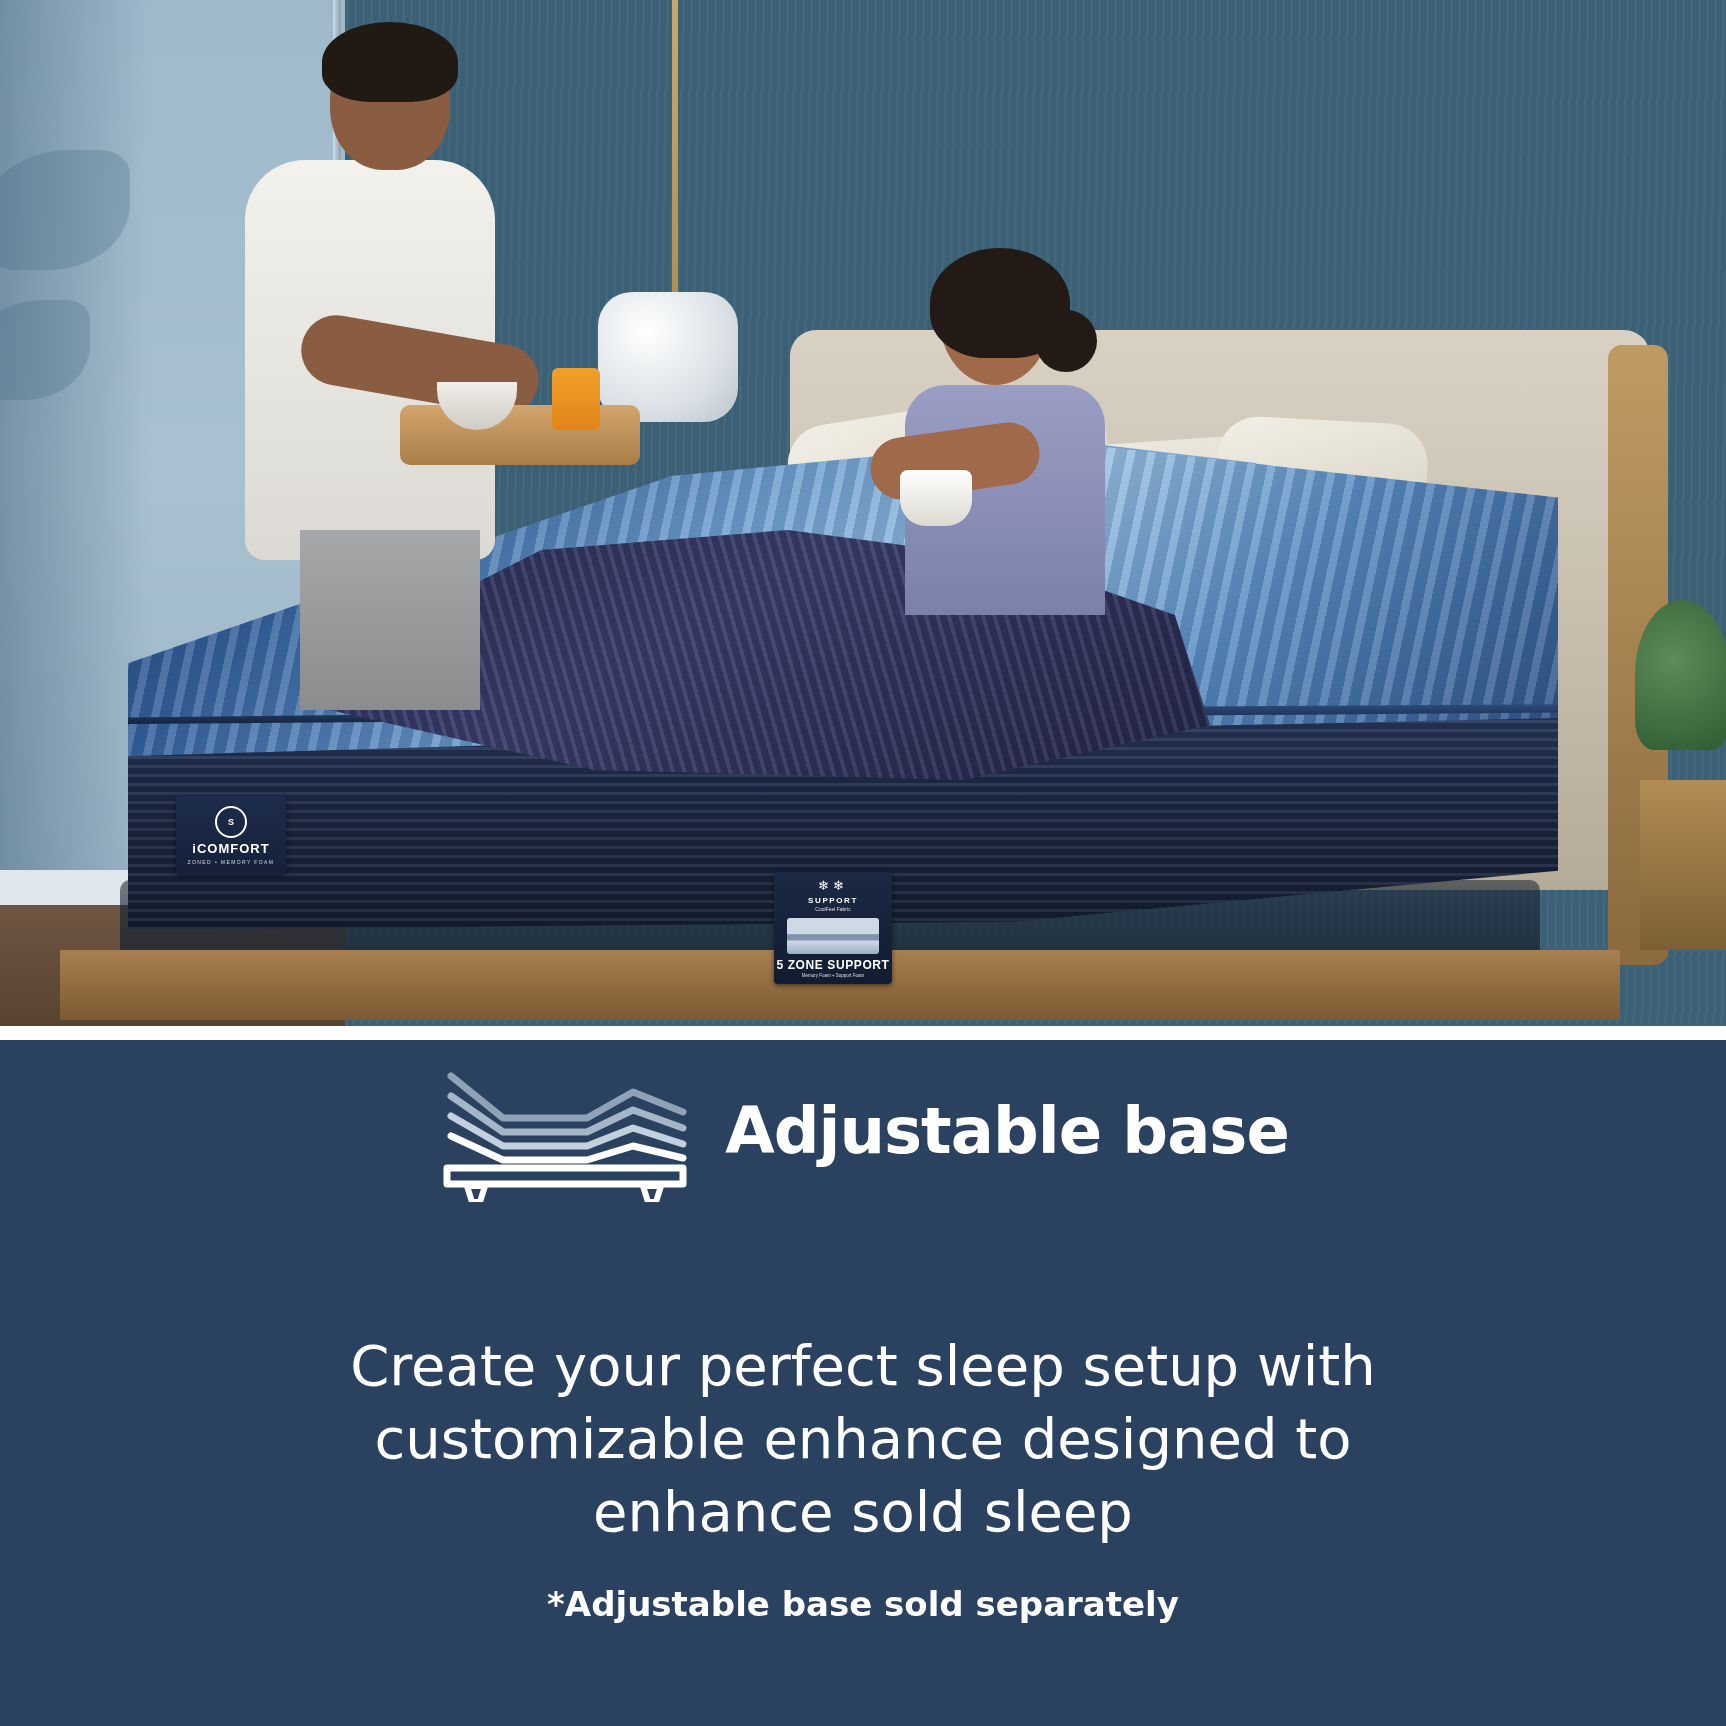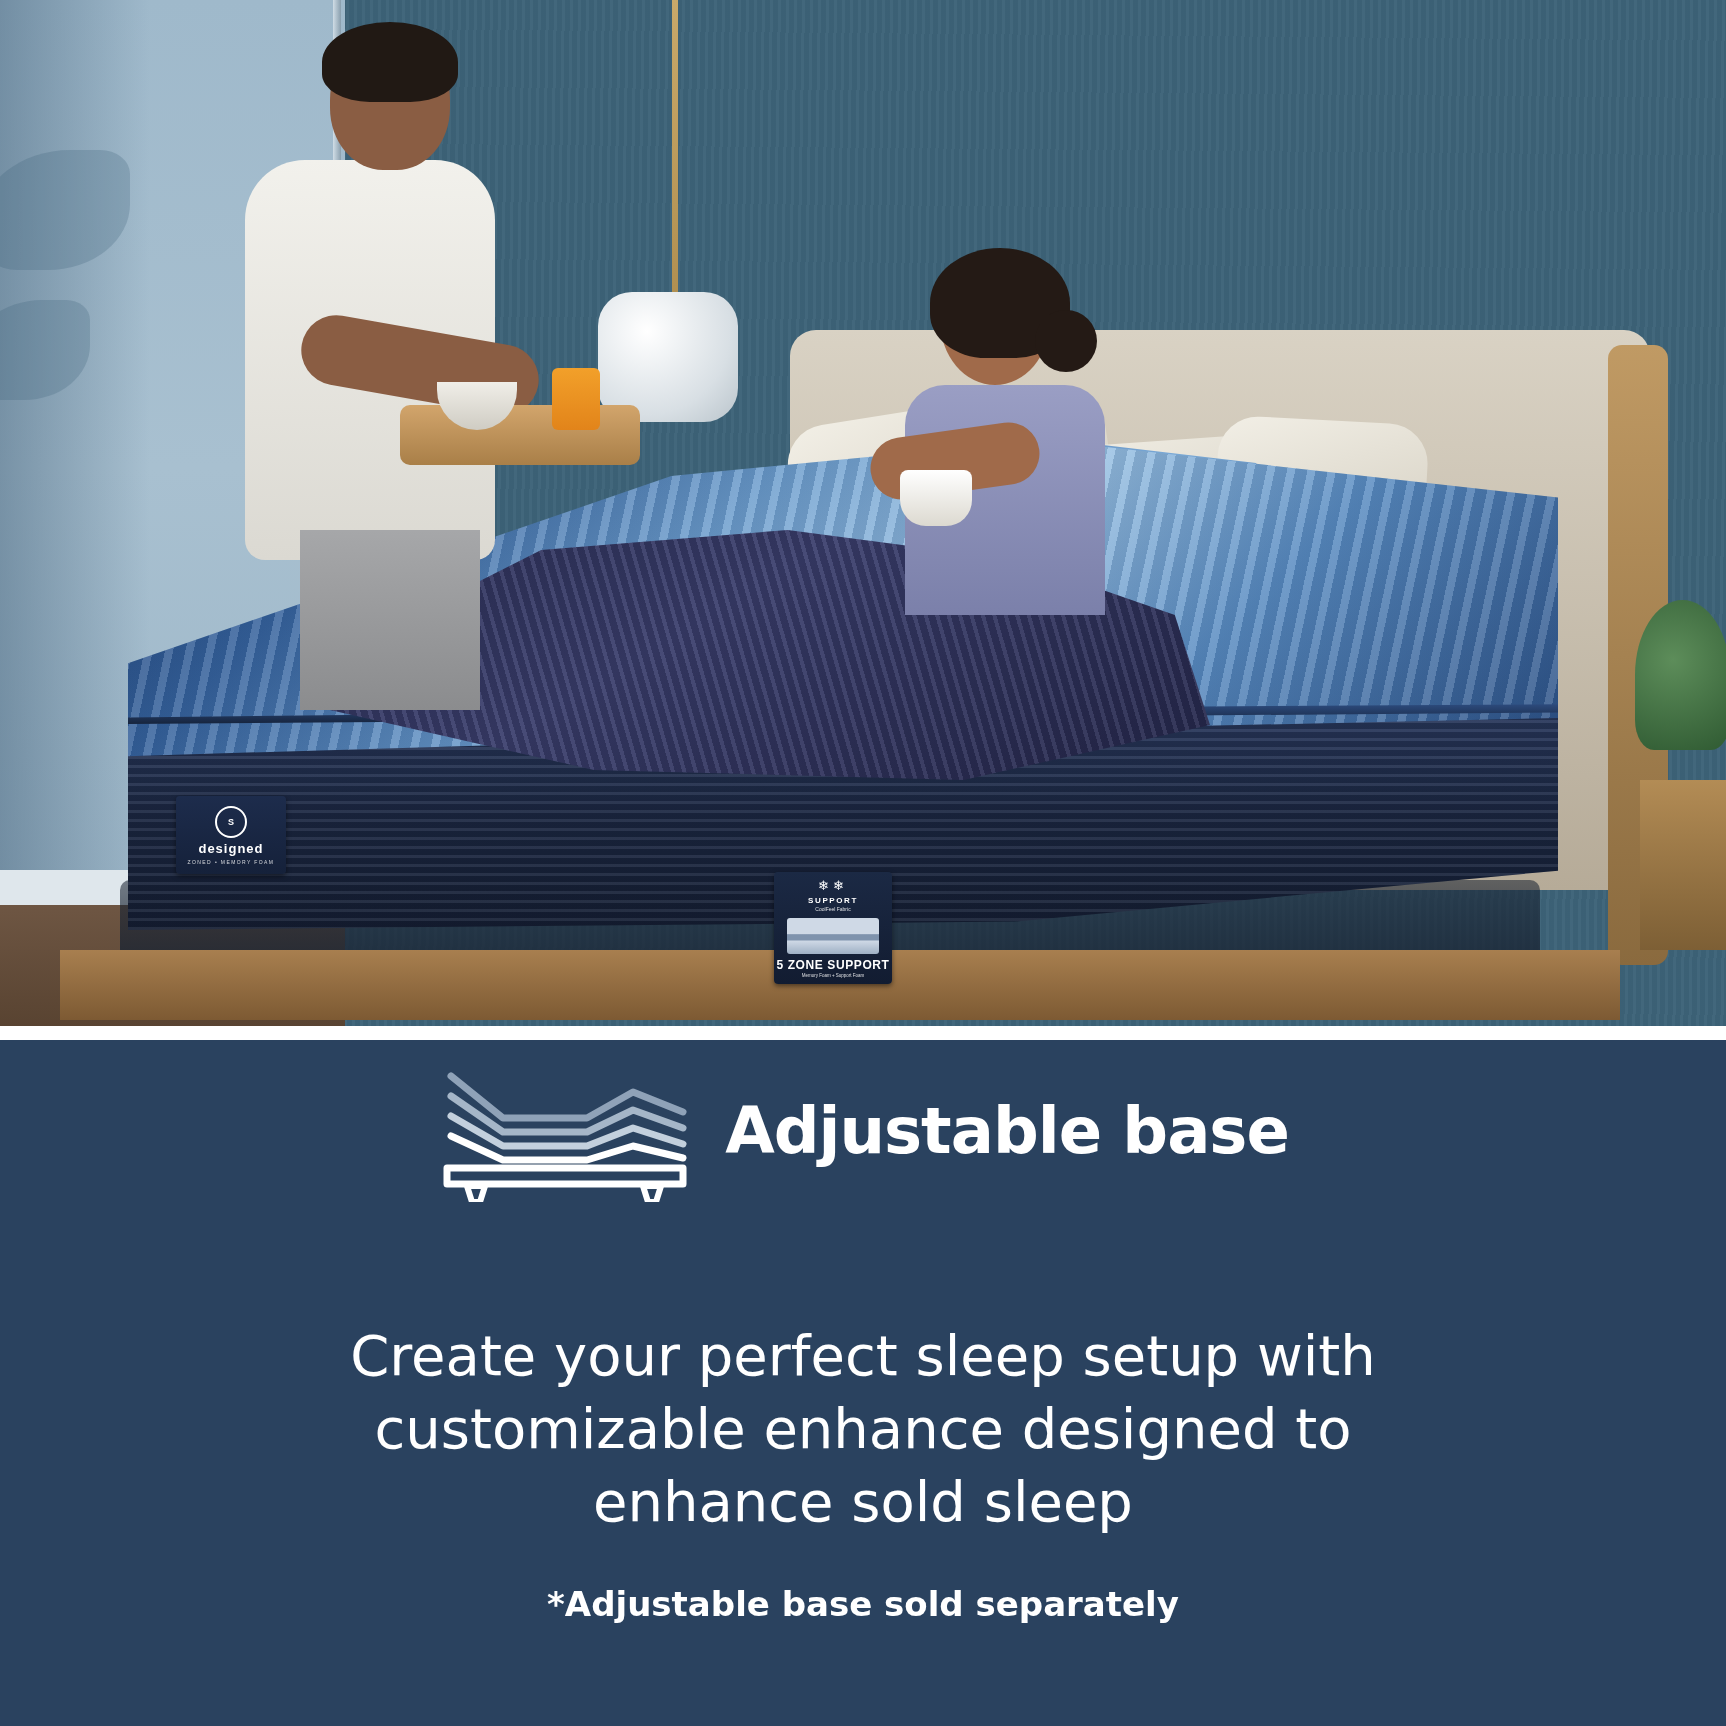--- a/index.html
+++ b/index.html
@@ -145,21 +145,21 @@
   .divider{position:absolute;left:0;top:1026px;width:1726px;height:14px;background:#ffffff;}
 
   
   .panel{position:absolute;left:0;top:1040px;width:1726px;height:686px;background:#2a425f;
          color:#ffffff;}
   .panel-head{position:absolute;left:0;top:22px;width:1726px;
       display:flex;align-items:center;justify-content:center;gap:36px;}
   .ab-icon{width:252px;height:140px;flex:0 0 auto;}
   .headline{font-size:64px;line-height:1.02;font-weight:bold;letter-spacing:-1px;
       max-width:700px;font-family:"DejaVu Sans",sans-serif;}
-  .body-copy{position:absolute;left:50%;transform:translateX(-50%);top:280px;width:1300px;
+  .body-copy{position:absolute;left:50%;transform:translateX(-50%);top:290px;width:1300px;
       text-align:center;font-size:56px;line-height:1.3;font-family:"DejaVu Sans",sans-serif;}
   .footnote{position:absolute;left:50%;transform:translateX(-50%);top:544px;width:1300px;
       text-align:center;font-size:34px;font-weight:bold;font-family:"DejaVu Sans",sans-serif;}
 </style>
 </head>
 <body>
 
 <div class="page">
 
   <div class="photo">
@@ -213,21 +213,21 @@
 
     <div class="woman-body"></div>
     <div class="woman-head"></div>
     <div class="woman-hair"></div>
     <div class="woman-bun"></div>
     <div class="woman-arm"></div>
     <div class="mug"></div>
 
     <div class="label-serta">
       <div class="serta-mark">S</div>
-      <div class="serta-name">designed</div>
+      <div class="serta-name">iCOMFORT</div>
       <div class="serta-sub">ZONED  •  MEMORY FOAM</div>
     </div>
 
     <div class="label-cool">
       <div class="flakes">❄❄</div>
       <div class="cool-t">SUPPORT</div>
       <div class="cool-s">CoolFeel Fabric</div>
       <div class="zone-img"></div>
       <div class="zone-t">5 ZONE SUPPORT</div>
       <div class="zone-s">Memory Foam + Support Foam</div>

